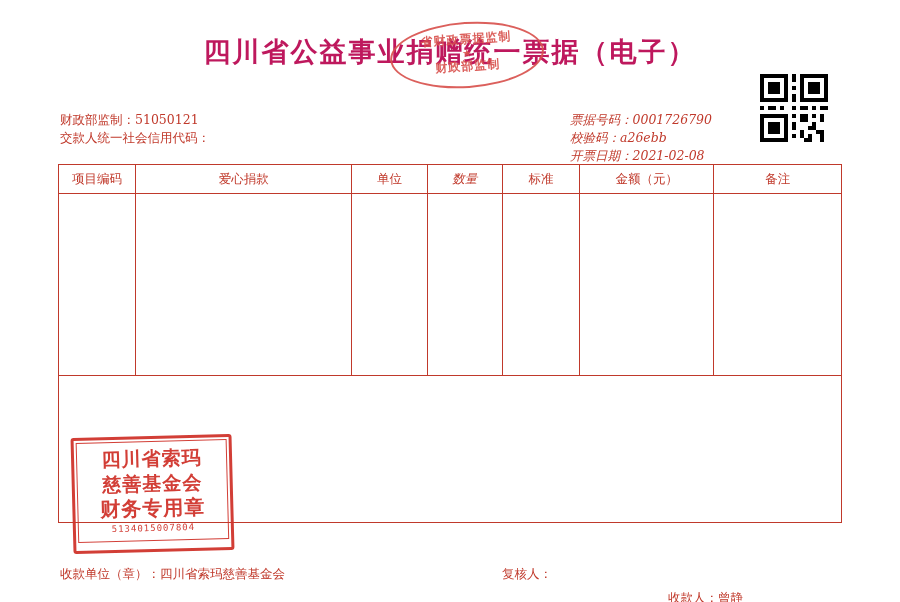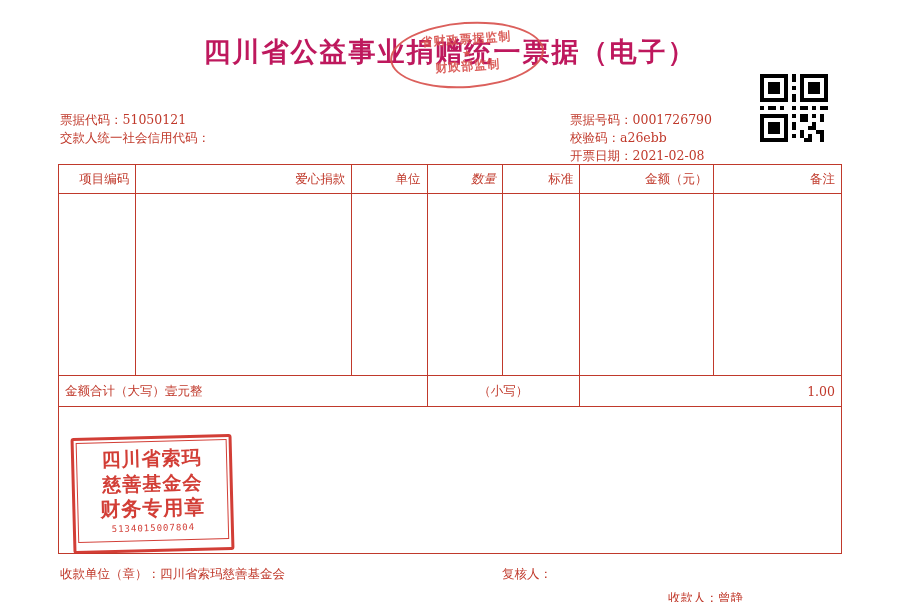--- a/index.html
+++ b/index.html
@@ -87,41 +87,42 @@
     line-height: 18px;
     font-family: "DejaVu Serif", serif;
   }
   .hdr-right {
     position: absolute;
     top: 111px;
     left: 570px;
     font-size: 12.5px;
     line-height: 18px;
     font-family: "DejaVu Serif", serif;
+    font-style: italic;
   }
   .hdr-line { white-space: nowrap; }
   
   .tbl {
     position: absolute;
     top: 164px;
     left: 58px;
     width: 784px;
     border-collapse: collapse;
     font-family: "DejaVu Serif", serif;
     font-size: 12.5px;
     color: #c0392b;
   }
   .tbl th, .tbl td {
     border: 1px solid #c0392b;
     padding: 3px 6px;
     font-weight: normal;
   }
   .tbl thead th {
     height: 22px;
-    text-align: right;
+    text-align: center;
     font-size: 12.5px;
   }
   .col-code  { width: 72px; }
   .col-name  { width: 232px; }
   .col-unit  { width: 70px; }
   .col-qty   { width: 70px; font-style: italic; }
   .col-std   { width: 72px; }
   .col-amt   { width: 134px; }
   .col-memo  { width: 130px; }
   .body-row td {
@@ -246,21 +247,21 @@
         <rect x="12" y="15" width="1" height="2"></rect>
           <rect x="15" y="15" width="1" height="2"></rect>
         <rect x="13" y="12" width="1" height="1"></rect>
           <rect x="11" y="16" width="1" height="1"></rect>
       </g>
     </svg>
   </div>
 
   <div class="hdr-left">
     <div class="hdr-line">
-      <span>票据代码：</span><span>51050121</span>
+      <span>财政部监制：</span><span>51050121</span>
     </div>
     <div class="hdr-line">
       <span>交款人统一社会信用代码：</span><span></span>
     </div>
   </div>
 
   <div class="hdr-right">
     <div class="hdr-line">
       <span>票据号码：</span><span>0001726790</span>
     </div>
@@ -287,27 +288,20 @@
     <tbody>
       <tr class="filler">
         <td></td>
         <td></td>
         <td></td>
         <td></td>
         <td></td>
         <td></td>
         <td></td>
       </tr>
-      <tr class="total-row">
-        <td colspan="3" class="total-left">
-          <span>金额合计（大写）</span><span>壹元整</span>
-        </td>
-        <td colspan="2" class="total-mid">（小写）</td>
-        <td colspan="2" class="total-right">1.00</td>
-      </tr>
       <tr class="blank-row">
         <td colspan="7"></td>
       </tr>
     </tbody>
   </table>
 
   <div class="stamp">
     <div class="inner">
       <div class="l">四川省索玛</div>
       <div class="l">慈善基金会</div>

